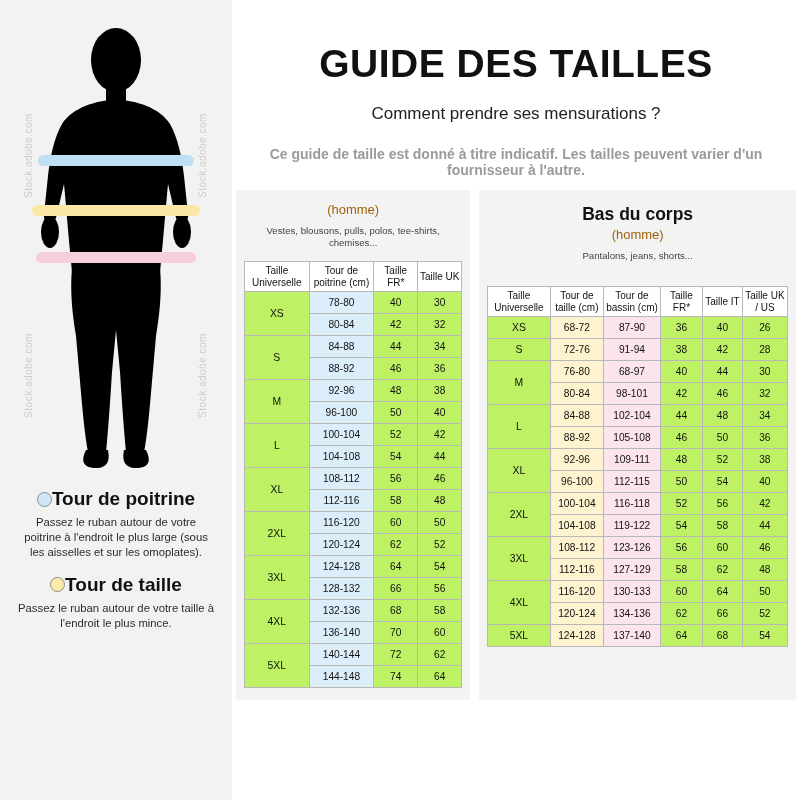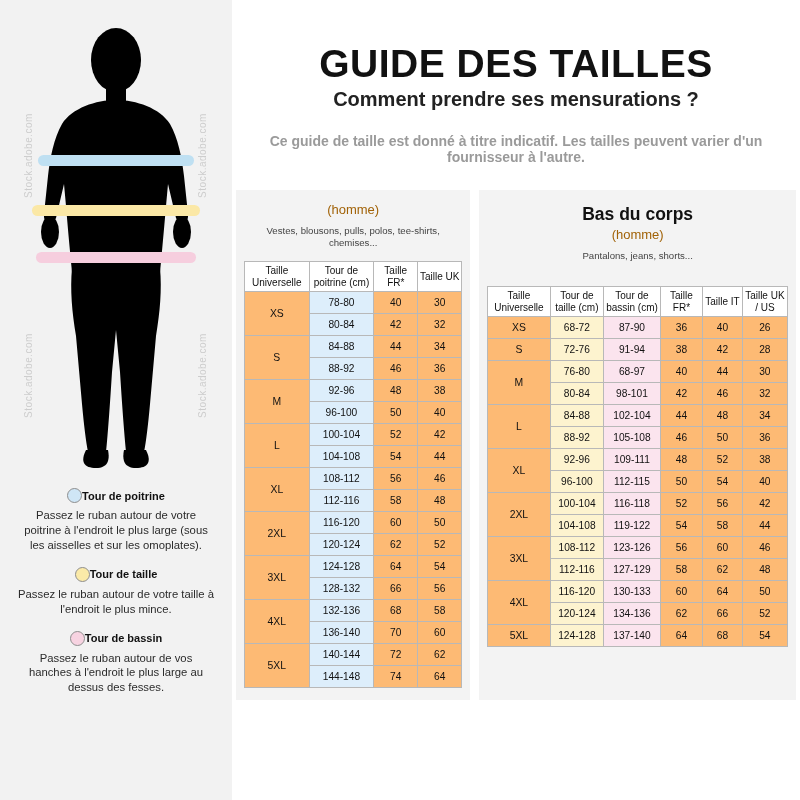--- a/index.html
+++ b/index.html
@@ -69,21 +69,21 @@
     width: 232px;
     text-align: center;
     padding: 0 6px;
     box-sizing: border-box;
   }
   .legend-block { margin-bottom: 14px; }
   .legend-title {
     display: flex;
     align-items: center;
     justify-content: center;
-    font-size: 11px;
+    font-size: 19px;
     font-weight: bold;
     color: #111;
     margin-bottom: 5px;
   }
   .legend-dot {
     width: 13px;
     height: 13px;
     border-radius: 50%;
     border: 1px solid #8e8e8e;
     display: inline-block;
@@ -108,24 +108,24 @@
   }
   .main-title {
     margin: 42px 0 0 0;
     font-size: 39px;
     font-weight: bold;
     letter-spacing: 0.5px;
     color: #111;
     font-family: "Liberation Sans", sans-serif;
   }
   .subtitle {
-    margin: 2px 0 0 0;
-    font-size: 20px;
+    margin: 18px 0 0 0;
+    font-size: 17px;
     color: #222;
-    font-weight: bold;
+    font-weight: normal;
   }
   .disclaimer {
     margin: 22px auto 8px auto;
     font-size: 14px;
     color: #9a9a9a;
     width: 540px;
     font-weight: bold;
   }
 
   
@@ -165,21 +165,21 @@
     font-size: 9.6px;
     color: #444;
     margin: 8px 0 10px 0;
     line-height: 1.3;
     min-height: 26px;
   }
 
   table {
     border-collapse: collapse;
     width: 100%;
-    background: #fdba74;
+    background: #bef264;
     table-layout: fixed;
   }
   th, td {
     border: 1px solid #b8b8b8;
     text-align: center;
     font-size: 10.2px;
     color: #111;
     padding: 0;
     height: 21px;
     line-height: 1.15;
@@ -278,27 +278,20 @@
         </div>
         <div class="legend-text">Passez le ruban autour de votre poitrine à l'endroit le plus large (sous les aisselles et sur les omoplates).</div>
       </div>
       <div class="legend-block">
         <div class="legend-title">
           <span class="legend-dot dot-waist"></span>
           <span>Tour de taille</span>
         </div>
         <div class="legend-text">Passez le ruban autour de votre taille à l'endroit le plus mince.</div>
       </div>
-      <div class="legend-block">
-        <div class="legend-title">
-          <span class="legend-dot dot-hip"></span>
-          <span>Tour de bassin</span>
-        </div>
-        <div class="legend-text">Passez le ruban autour de vos hanches à l'endroit le plus large au dessus des fesses.</div>
-      </div>
     </div>
   </div>
 
   <div class="header">
     <h1 class="main-title">GUIDE DES TAILLES</h1>
     <div class="subtitle">Comment prendre ses mensurations ?</div>
     <div class="disclaimer">Ce guide de taille est donné à titre indicatif. Les tailles peuvent varier d'un fournisseur à l'autre.</div>
   </div>
 
   <div class="tables">

